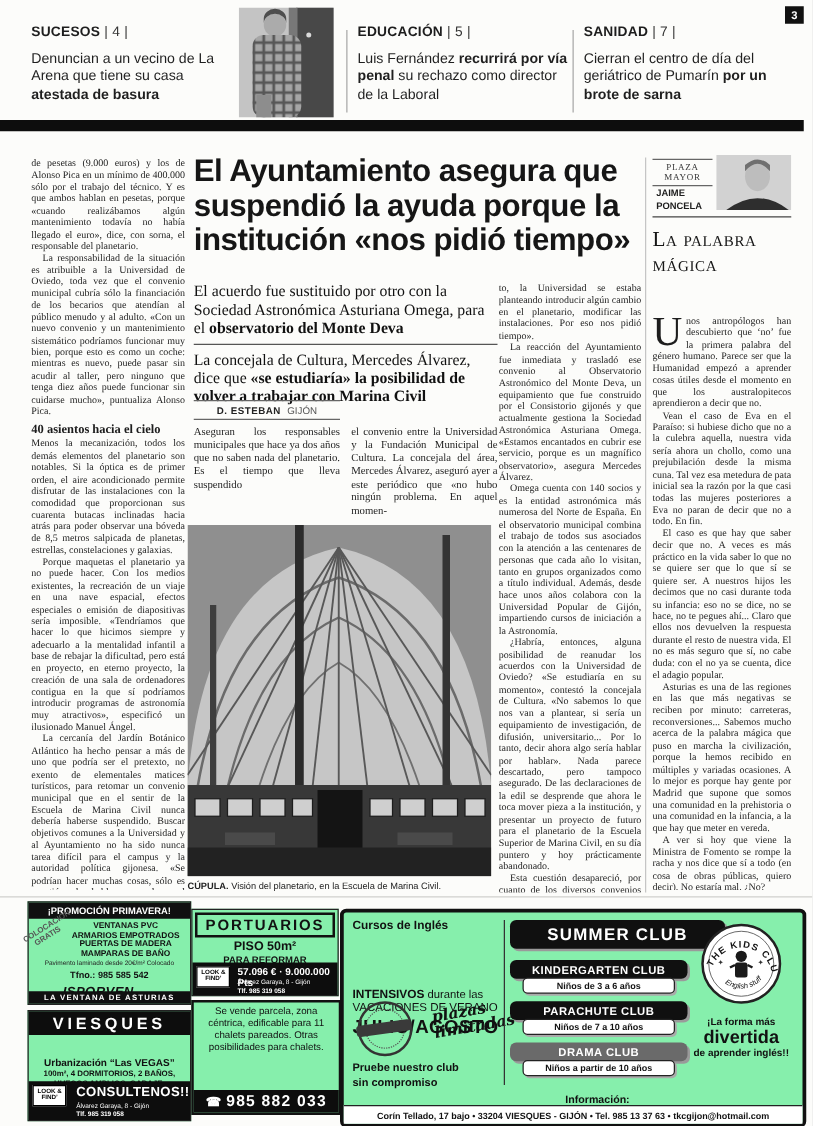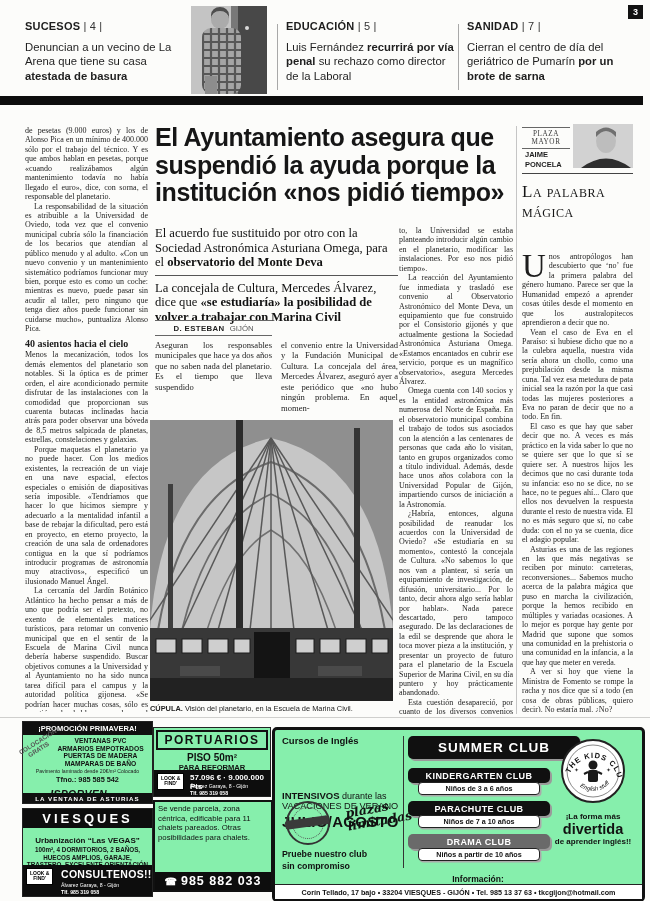--- a/index.html
+++ b/index.html
@@ -70,41 +70,41 @@
   .promo-note{text-align:center;font-size:5.2px;margin-top:1px;color:#222;}
   .promo-phone{text-align:center;font-weight:700;font-size:7.3px;margin-top:1px;}
   .promo-brand{text-align:center;margin-top:0;}
   .promo-brand .bn{font-style:italic;font-weight:900;font-size:10.5px;letter-spacing:.3px;}
   .promo-brand .bs{font-size:5px;font-weight:700;vertical-align:sub;}
   .promo-foot{position:absolute;left:0;bottom:0;width:100%;background:#101010;color:#fff;
         font-weight:700;font-size:6.2px;letter-spacing:1px;text-align:center;padding:1.5px 0;}
   .ad-vies{left:22px;top:808px;width:129px;height:87px;border:1px solid #222;}
   .vies-head{background:#0d0d0d;color:#fff;font-weight:900;font-size:13px;letter-spacing:3px;
         text-align:center;padding:2px 0;}
-  .vies-l1{text-align:center;font-weight:700;font-size:8px;margin-top:8px;}
+  .vies-l1{text-align:center;font-weight:700;font-size:8px;margin-top:18px;}
   .vies-l2{text-align:center;font-weight:700;font-size:6.3px;line-height:1.2;margin:1px 2px 0;}
   .band-black{position:absolute;left:0;bottom:0;width:100%;background:#0d0d0d;color:#fff;}
   .vies-band{height:31px;}
   .lf-logo{position:absolute;left:3px;top:3px;background:#fff;color:#000;border:1px solid #000;
         font-weight:700;font-size:5px;line-height:1.15;padding:1.5px 3px;text-align:center;}
   .vies-cta{position:absolute;left:38px;top:3px;font-weight:900;font-size:10.5px;letter-spacing:.3px;}
   .ba-addr{position:absolute;left:38px;top:17px;font-size:5.2px;}
   .ba-tel{position:absolute;left:38px;top:24px;font-size:5.2px;font-weight:700;}
   .ad-port{left:153px;top:727px;width:116px;height:68px;border:1px solid #222;}
   .port-title{border:2px solid #111;margin:2px;text-align:center;font-weight:900;font-size:12px;
         letter-spacing:1.5px;padding:1px 0;}
   .port-l1{text-align:center;font-weight:700;font-size:10px;}
   .port-l2{text-align:center;font-weight:700;font-size:7.6px;}
   .port-band{height:26px;}
   .port-price{position:absolute;left:36px;top:3px;font-weight:700;font-size:8px;}
   .port-band .ba-addr{top:13px;left:36px}.port-band .ba-tel{top:20px;left:36px}
   .ad-luan{left:153px;top:800px;width:116px;height:88px;border:2px solid #111;}
   .luan-title{text-align:center;font-weight:900;font-size:16.5px;letter-spacing:2px;
         border-bottom:1px solid #222;padding:1px 0;}
-  .luan-body{font-size:7.8px;line-height:1.25;margin:2px 3px;}
+  .luan-body{text-align:center;font-size:7.8px;line-height:1.25;margin:2px 3px;}
   .luan-band{height:18px;text-align:center;font-weight:900;font-size:12.5px;line-height:18px;letter-spacing:1px;}
   .luan-band .ph-icon{font-size:10px;margin-right:3px;}
   
   .ad-kids{left:272px;top:727px;width:367px;height:169px;border:3px solid #111;border-radius:5px;}
   .kl{position:absolute;left:7px;top:5px;width:120px;}
   .kl-1{font-weight:700;font-size:9.5px;}
   .kl-2{font-size:9px;margin-top:44px;}
   .kl-2 b{font-size:9.5px;}
   .kl-3{font-weight:400;font-size:9.2px;}
   .kl-4{font-weight:900;font-size:15px;letter-spacing:.3px;margin-top:2px;}

